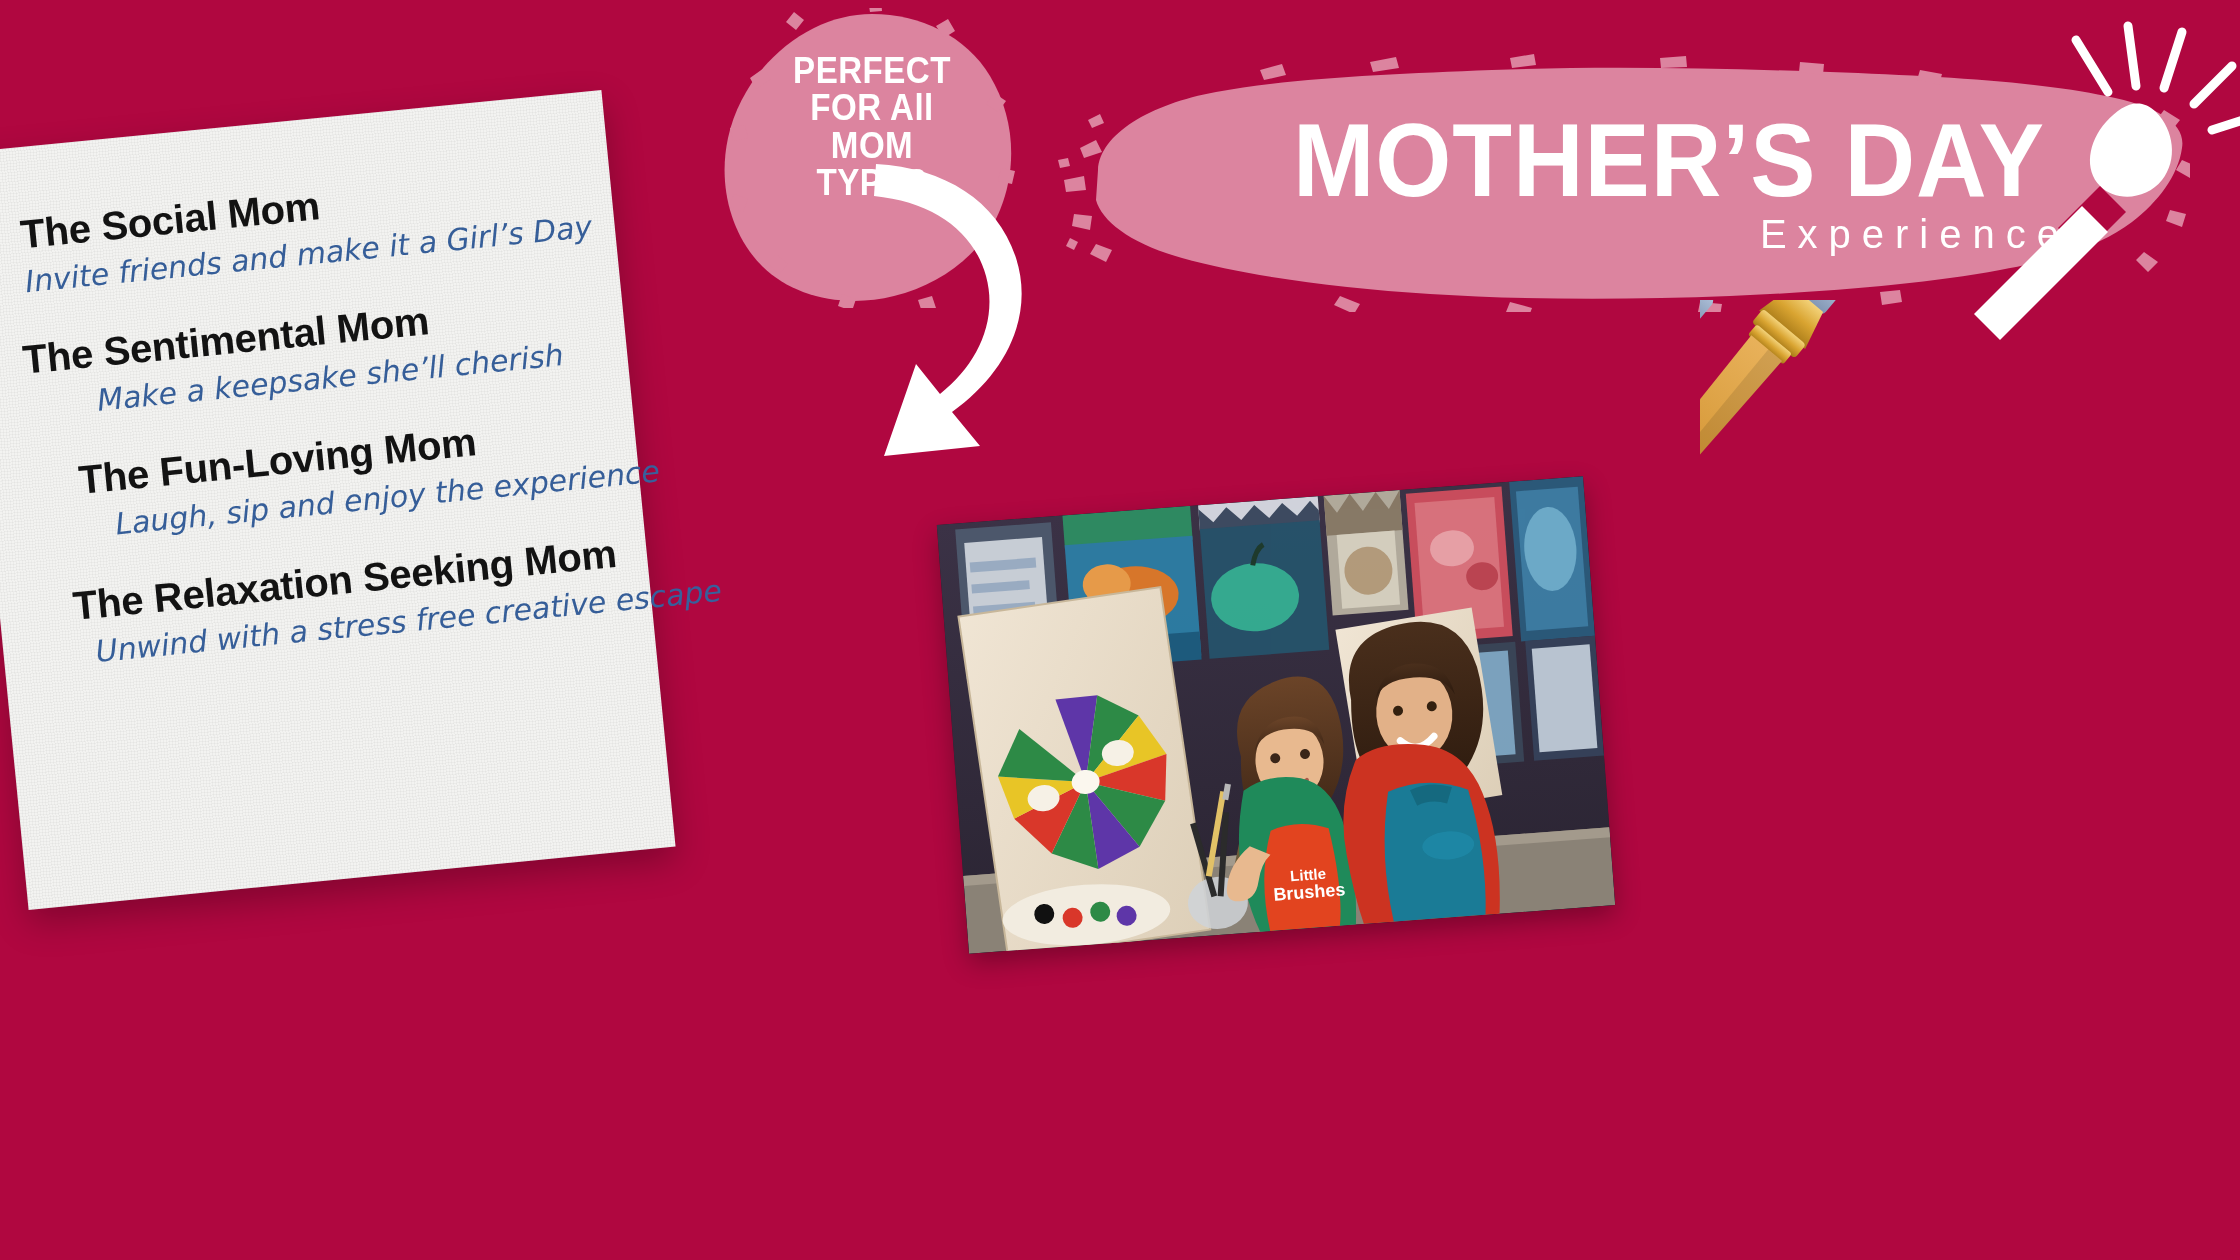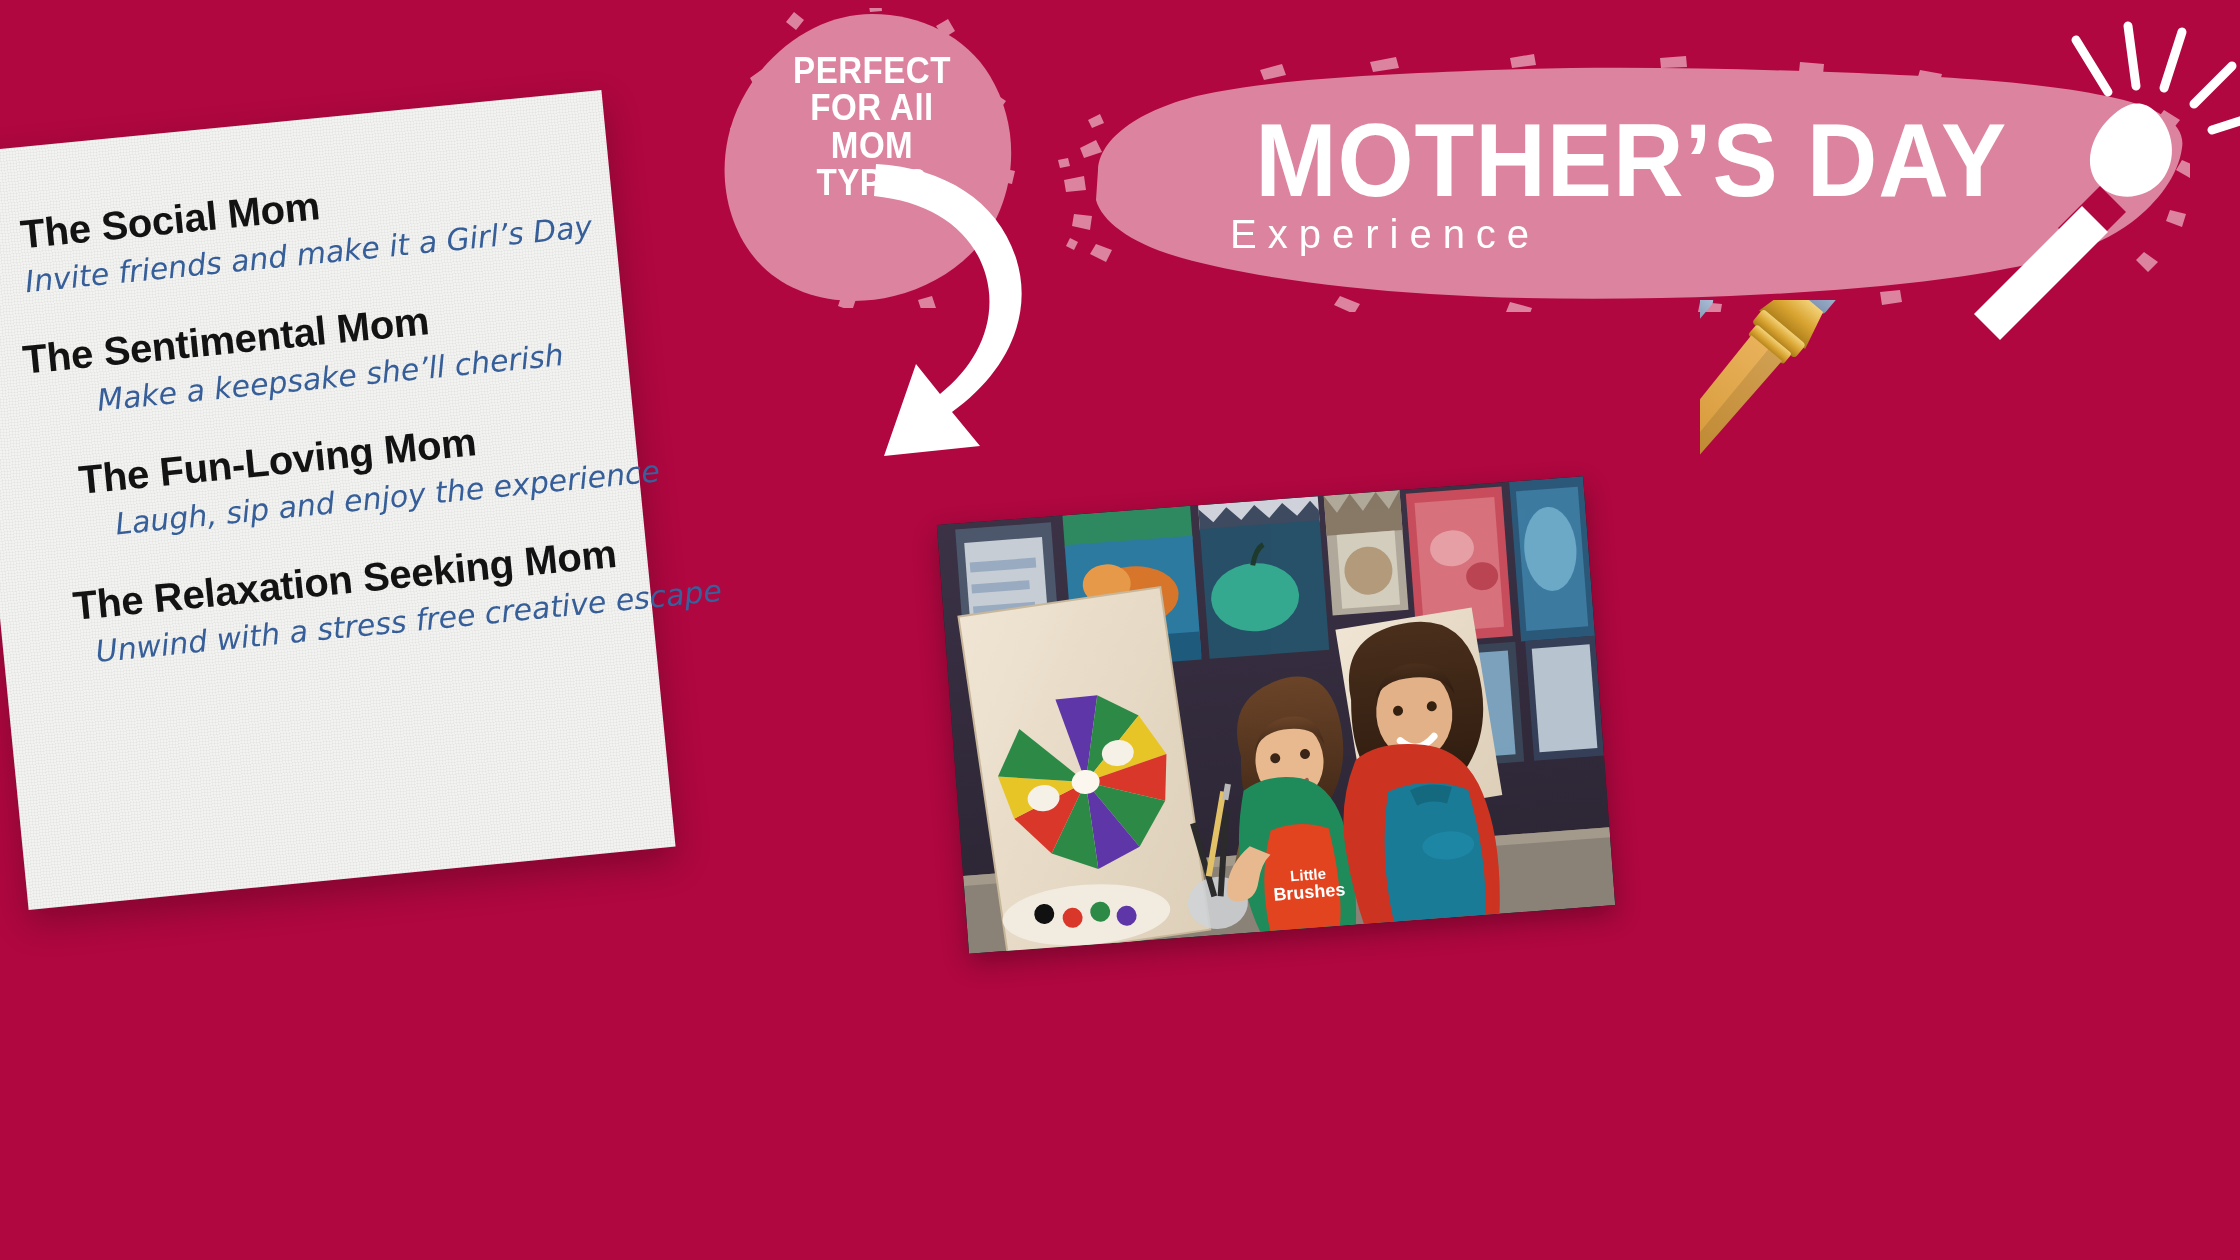--- a/index.html
+++ b/index.html
@@ -8,21 +8,21 @@
     background:#b00740;
     font-family:"Liberation Sans", sans-serif;
   }
   #stage{position:absolute;inset:0;overflow:hidden;}
 
   
   .pink-stroke{position:absolute;left:1040px;top:52px;width:1150px;height:260px;}
   .pink-stroke svg{width:100%;height:100%;display:block;}
 
   
-  .title-block{position:absolute;left:1230px;top:108px;width:840px;text-align:left;z-index:6;}
+  .title-block{position:absolute;left:1230px;top:108px;width:840px;text-align:right;z-index:6;}
   .title-main{
     color:#ffffff;font-weight:bold;font-size:104px;line-height:1;
     letter-spacing:1px;transform:scaleX(.94);transform-origin:center;
     font-family:"Liberation Sans", sans-serif;
     white-space:nowrap;
   }
   .title-sub{
     color:#ffffff;font-size:40px;letter-spacing:11px;margin-top:0;
     font-family:"Liberation Sans", sans-serif;font-weight:400;
   }

